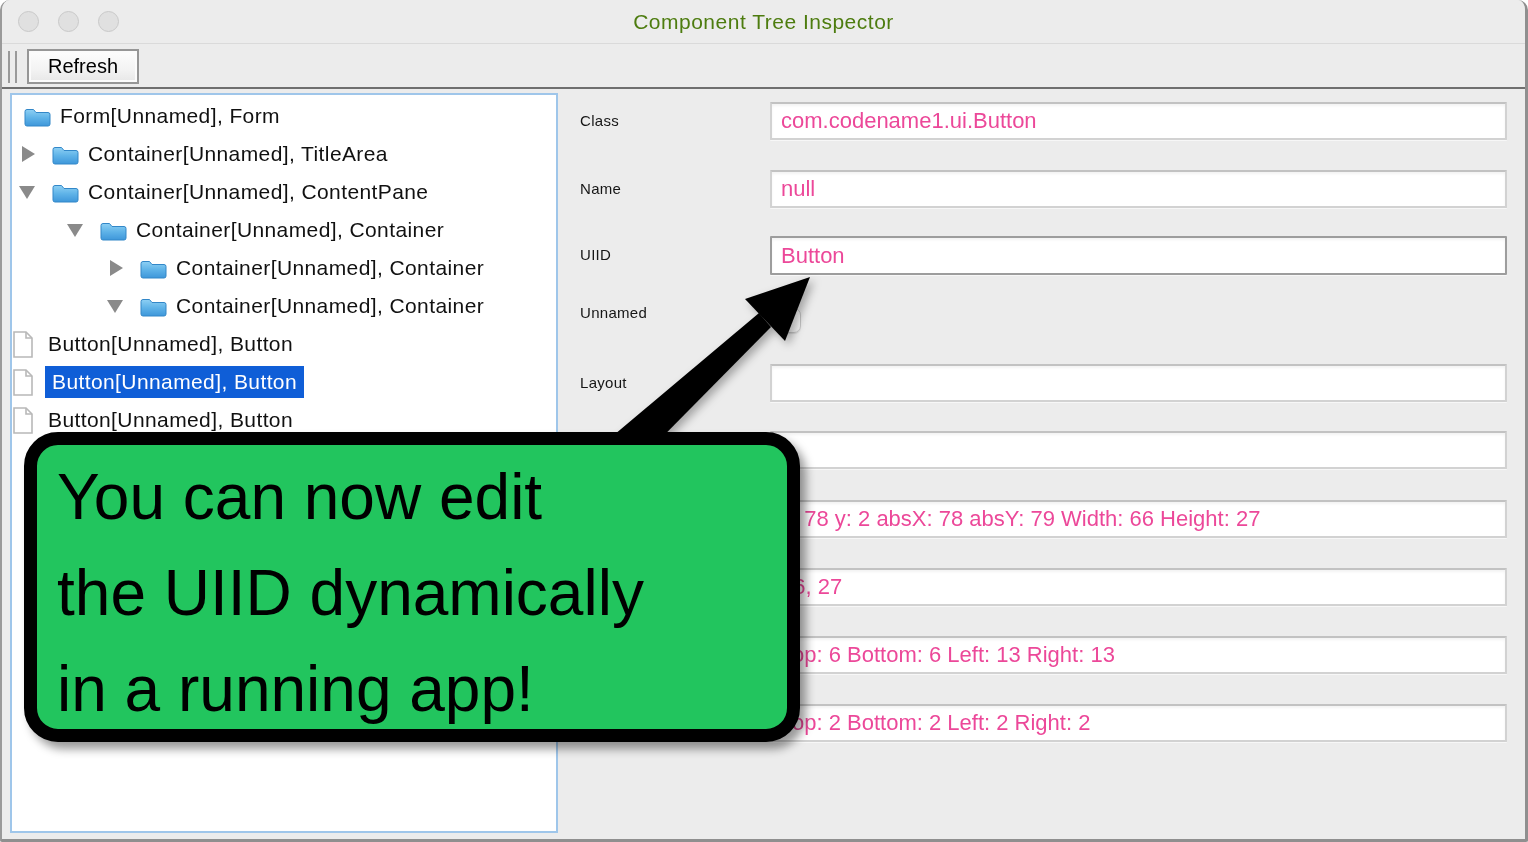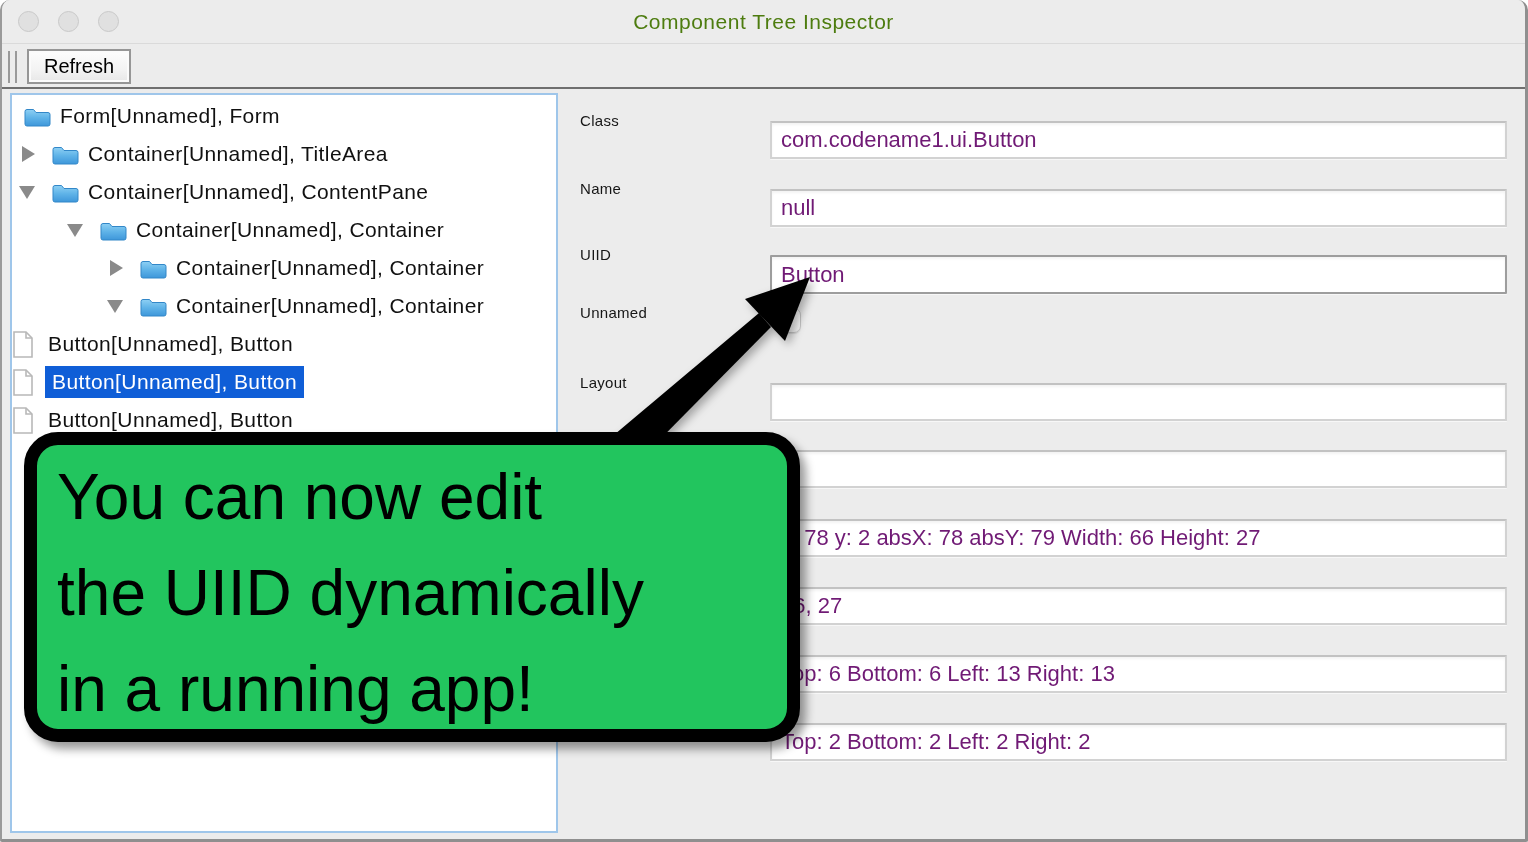--- a/index.html
+++ b/index.html
@@ -12,41 +12,41 @@
   }
   
   .titlebar{position:absolute;top:0;left:0;right:0;height:44px;background:#ececec;border-bottom:1px solid #dadada;}
   .lights{position:absolute;left:16px;top:11px;display:flex;gap:19px;}
   .light{width:21px;height:21px;border-radius:50%;background:#e0e0e0;border:1px solid #c9c9c9;}
   .title{position:absolute;left:0;right:0;top:0;height:44px;line-height:44px;text-align:center;
          color:#4d7c0f;font-size:21px;letter-spacing:.5px;}
   
   .toolbar{position:absolute;top:45px;left:0;right:0;height:44px;background:#ececec;border-bottom:2px solid #6f6f6f;}
   .grip{position:absolute;left:6px;top:6px;width:9px;height:32px;border-left:2px solid #9a9a9a;border-right:2px solid #9a9a9a;}
-  .refresh{position:absolute;left:25px;top:4px;width:104px;height:35px;
+  .refresh{position:absolute;left:25px;top:4px;width:112px;height:35px;
     border:2px solid #969696;background:linear-gradient(180deg,#fdfdfd,#f3f3f3 60%,#e7e7e7);
     box-shadow:inset 0 0 0 2px #fbfbfb;font-family:inherit;font-size:20px;color:#000;text-align:center;cursor:default;}
   
   .tree{position:absolute;left:8px;top:93px;width:548px;height:740px;background:#fff;
         border:2px solid #9fc6ea;z-index:1;padding-top:2px;overflow:hidden;}
   .trow{display:flex;align-items:center;height:38px;font-size:21px;letter-spacing:.4px;white-space:nowrap;}
   .slot{width:36px;display:flex;align-items:center;}
   .tri-r{width:0;height:0;border-left:13px solid #8a8a8a;border-top:8px solid transparent;border-bottom:8px solid transparent;margin-left:6px;}
   .tri-d{width:0;height:0;border-top:13px solid #8a8a8a;border-left:8px solid transparent;border-right:8px solid transparent;margin-left:3px;}
   .ticon{width:28px;display:flex;align-items:center;}
   .tlabel{margin-left:8px;}
   .p0{padding-left:12px}.p1{padding-left:4px}.p2{padding-left:52px}.p3{padding-left:92px}.p4{}
   .sel .tlabel{background:#0f5ed7;color:#fff;padding:4px 7px;margin-left:5px;}
   
   .irow{position:absolute;left:556px;right:0;height:38px;z-index:2;}
   .ilabel{position:absolute;left:22px;top:0;height:38px;line-height:38px;font-size:15px;color:#161616;letter-spacing:.3px;}
   .field{position:absolute;left:212px;top:0;width:737px;height:38px;background:#fff;
     border:2px solid #d2d2d2;border-top-color:#c2c2c2;border-radius:1px;
     box-shadow:inset 0 2px 3px rgba(0,0,0,.05), 0 1px 0 #f7f7f7;
-    font-family:inherit;font-size:22px;color:#701a75;padding:0 9px;outline:none;margin-top:19px;}
+    font-family:inherit;font-size:22px;color:#ec4899;padding:0 9px;outline:none;}
   .field.focused{border-color:#9d9d9d;height:39px;}
   .checkbox{position:absolute;left:218px;top:14px;width:25px;height:25px;border-radius:7px;
     background:linear-gradient(180deg,#ffffff,#f0f0f0);border:1px solid #c4c4c4;
     box-shadow:0 1px 1px rgba(0,0,0,.10);}
   
   .arrow-svg{position:absolute;left:530px;top:260px;z-index:5;filter:drop-shadow(4px 4px 4px rgba(0,0,0,.30));}
   .callout{position:absolute;left:22px;top:432px;width:776px;height:310px;background:#22c55e;
     border:13px solid #000;border-radius:34px;z-index:6;
     box-shadow:6px 7px 10px rgba(0,0,0,.40);padding:4px 0 0 20px;}
   .cline{font-size:64px;line-height:96px;color:#000;white-space:nowrap;}

